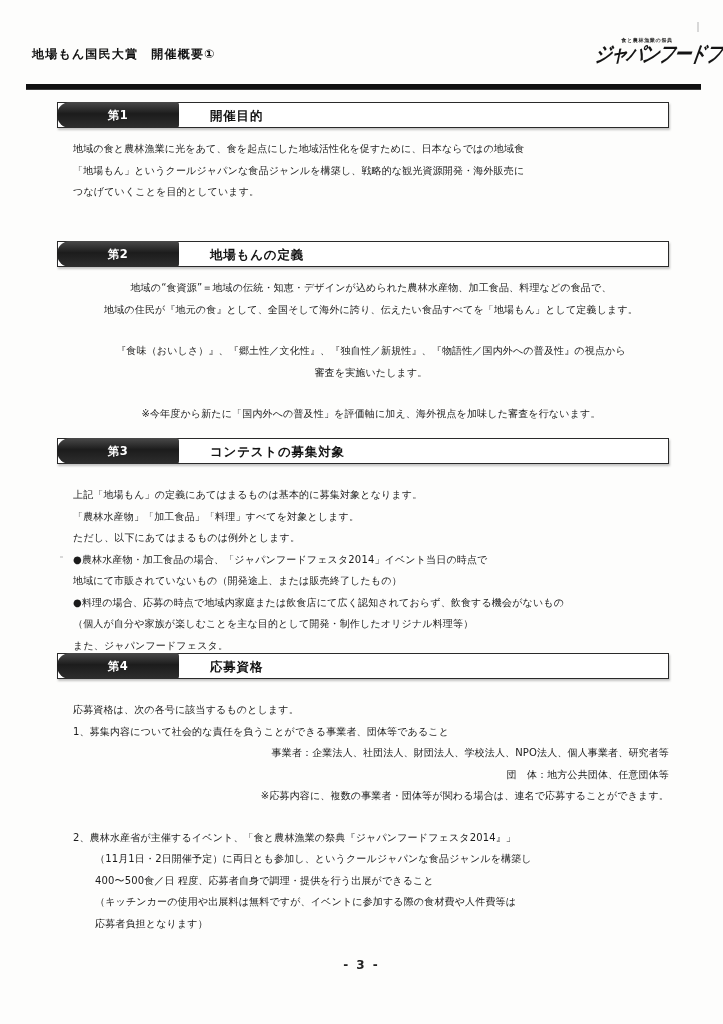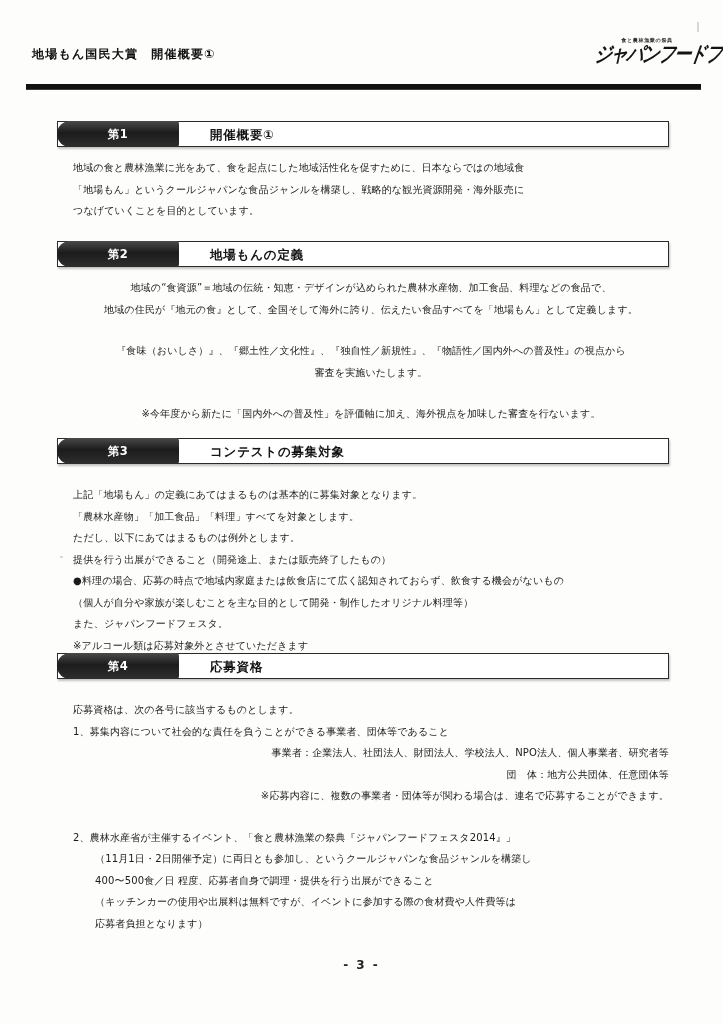--- a/index.html
+++ b/index.html
@@ -160,24 +160,24 @@
     <div class="doc-title">地場もん国民大賞　開催概要①</div>
 
     <div class="brand-logo">
       <div class="brand-tagline">食と農林漁業の祭典</div>
       <div class="brand-mark">ジャパンフードフェスタ</div>
     </div>
 
     <div class="header-rule"></div>
   </div>
 
-  <div class="section" style="top:121px;">
+  <div class="section" style="top:102px;">
     <div class="section-bar">
       <div class="section-number">第1</div>
-      <div class="section-heading">開催概要①</div>
+      <div class="section-heading">開催目的</div>
     </div>
     <div class="section-body">
       <p>地域の食と農林漁業に光をあて、食を起点にした地域活性化を促すために、日本ならではの地域食</p>
       <p>「地場もん」というクールジャパンな食品ジャンルを構築し、戦略的な観光資源開発・海外販売に</p>
       <p>つなげていくことを目的としています。</p>
     </div>
   </div>
 
   <div class="section" style="top:241px;text-align:center;">
     <div class="section-bar">
@@ -195,21 +195,22 @@
 
   <div class="section" style="top:425px;margin-top:13px;">
     <div class="section-bar">
       <div class="section-number">第3</div>
       <div class="section-heading">コンテストの募集対象</div>
     </div>
     <div class="section-body">
       <p class="spacer-above">上記「地場もん」の定義にあてはまるものは基本的に募集対象となります。</p>
       <p>「農林水産物」「加工食品」「料理」すべてを対象とします。</p>
       <p>ただし、以下にあてはまるものは例外とします。</p>
-      <p>提供を行う出展ができること（開発途上、または販売終了したもの）</p>
+      <p>●農林水産物・加工食品の場合、「ジャパンフードフェスタ2014」イベント当日の時点で</p>
+      <p>地域にて市販されていないもの（開発途上、または販売終了したもの）</p>
       <p>●料理の場合、応募の時点で地域内家庭または飲食店にて広く認知されておらず、飲食する機会がないもの</p>
       <p>（個人が自分や家族が楽しむことを主な目的として開発・制作したオリジナル料理等）</p>
       <p>また、ジャパンフードフェスタ。</p>
       <p>※アルコール類は応募対象外とさせていただきます</p>
     </div>
   </div>
 
   <div class="section" style="top:653px;">
     <div class="section-bar">
       <div class="section-number">第4</div>

